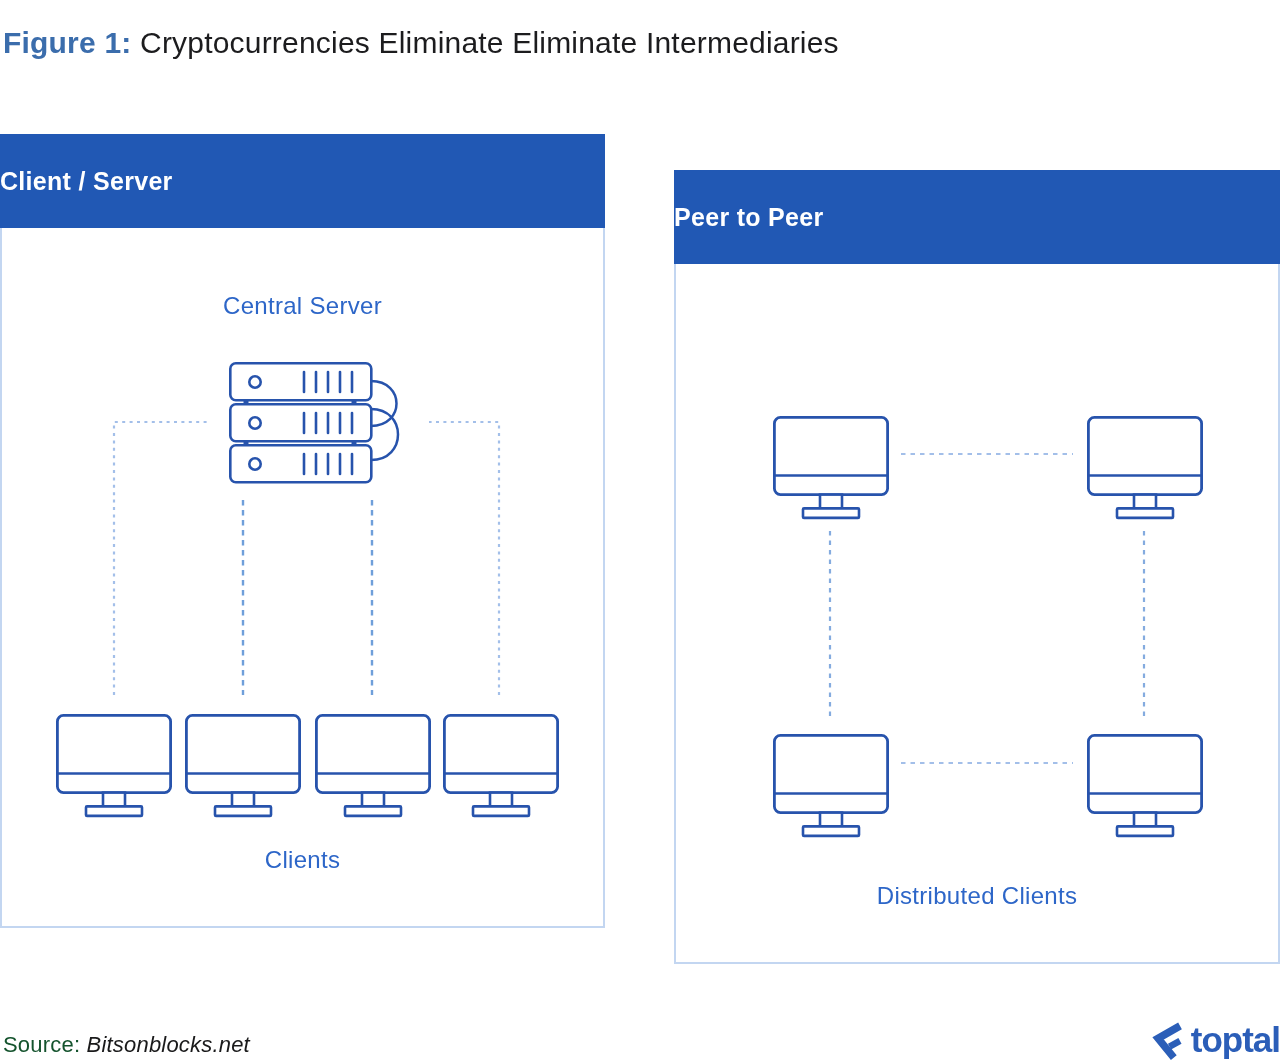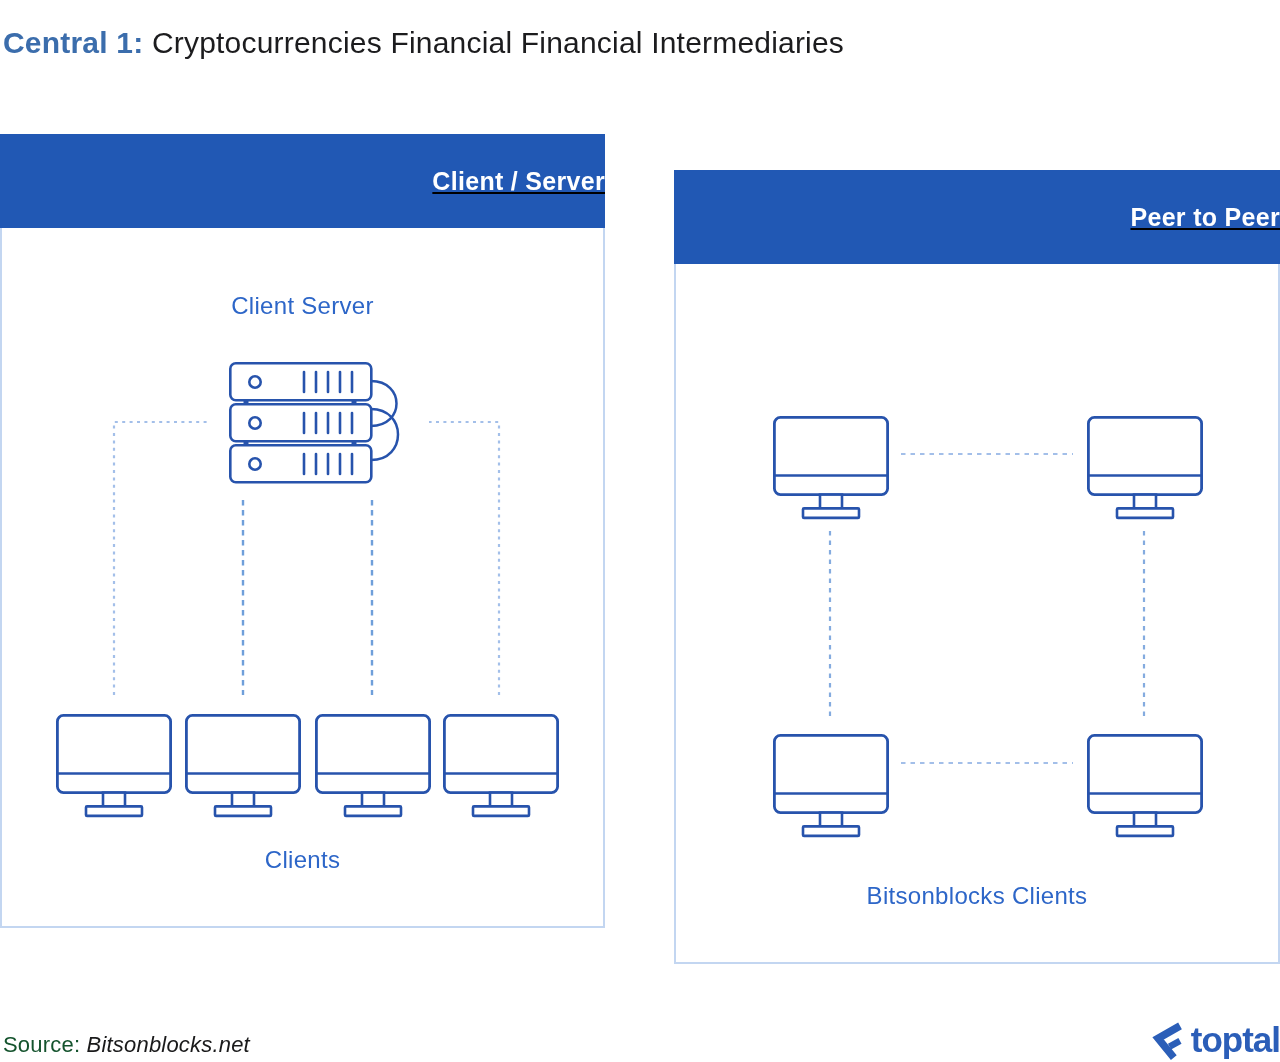--- a/index.html
+++ b/index.html
@@ -7,21 +7,21 @@
         font-family:"Liberation Sans","DejaVu Sans",sans-serif;}
 
   
   #figure-title{position:absolute;left:3px;top:5px;font-size:30px;line-height:36px;
                 letter-spacing:.2px;white-space:nowrap;}
   #figure-title .prefix{font-weight:800;color:#3b6dac;}
   #figure-title .rest{font-weight:400;color:#1c1c1e;}
 
   
   .panel{position:absolute;top:134px;height:794px;box-sizing:border-box;}
-  .panel-header{height:94px;background:#2158b4;display:flex;align-items:center;justify-content:flex-end;text-decoration:underline;}
+  .panel-header{height:94px;background:#2158b4;display:flex;align-items:center;justify-content:flex-start;}
   .panel-header span{color:#ffffff;font-size:25px;font-weight:700;letter-spacing:.3px;}
   .panel-body{position:relative;height:698px;background:#ffffff;
               border:2px solid #c3d6f1;border-top:none;box-sizing:content-box;}
   #panel-client-server{left:0;width:605px;}
   #panel-client-server .panel-body{width:601px;}
   #panel-peer-to-peer{left:674px;width:606px;margin-top:36px;}
   #panel-peer-to-peer .panel-body{width:602px;}
 
   .diagram-label{position:absolute;left:0;right:0;text-align:center;
                  color:#2d66c8;letter-spacing:.3px;}
@@ -79,30 +79,30 @@
           <line x1="111" y1="92" x2="111" y2="112"></line>
           <line x1="123" y1="92" x2="123" y2="112"></line>
       </g>
     </g>
   </defs>
 </svg>
 
 <div id="page">
 
   <h1 id="figure-title">
-    <span class="prefix">Central 1:</span><span class="rest"> Cryptocurrencies Financial Financial Intermediaries</span>
+    <span class="prefix">Figure 1:</span><span class="rest"> Cryptocurrencies Eliminate Eliminate Intermediaries</span>
   </h1>
 
   <div class="panel" id="panel-client-server">
     <div class="panel-header">
       <span>Client / Server</span>
     </div>
     <div class="panel-body">
 
-      <div class="diagram-label label-top">Client Server</div>
+      <div class="diagram-label label-top">Central Server</div>
 
       <svg class="abs" style="left:0;top:0" width="601" height="698">
         <path d="M112,467 V194 H205" fill="none" stroke="#a3bfe9" stroke-width="2.2" stroke-dasharray="3 4.4"></path>
         <path d="M497,467 V194 H427" fill="none" stroke="#a3bfe9" stroke-width="2.2" stroke-dasharray="3 4.4"></path>
         <path d="M241,272 V467" fill="none" stroke="#6f9fda" stroke-width="2.4" stroke-dasharray="5.5 4.5"></path>
         <path d="M370,272 V467" fill="none" stroke="#6f9fda" stroke-width="2.4" stroke-dasharray="5.5 4.5"></path>
       </svg>
 
       <svg class="abs" style="left:227px;top:134px" width="182" height="124" viewBox="0 0 182 124">
         <use href="#server-stack"></use>
@@ -144,21 +144,21 @@
       <svg class="abs" style="left:411px;top:152px" width="116" height="106">
           <use href="#monitor"></use>
         </svg>
       <svg class="abs" style="left:97px;top:470px" width="116" height="106">
           <use href="#monitor"></use>
         </svg>
       <svg class="abs" style="left:411px;top:470px" width="116" height="106">
           <use href="#monitor"></use>
         </svg>
 
-      <div class="diagram-label label-bottom">Bitsonblocks Clients</div>
+      <div class="diagram-label label-bottom">Distributed Clients</div>
     </div>
   </div>
 
   <div id="source-line">
     <span class="src">Source: </span><span class="val">Bitsonblocks.net</span>
   </div>
 
   <div id="toptal-logo">
     <svg width="38" height="44" viewBox="0 0 38 44">
       <g transform="rotate(4 19 22)" fill="none" stroke="#2b5eb8">

